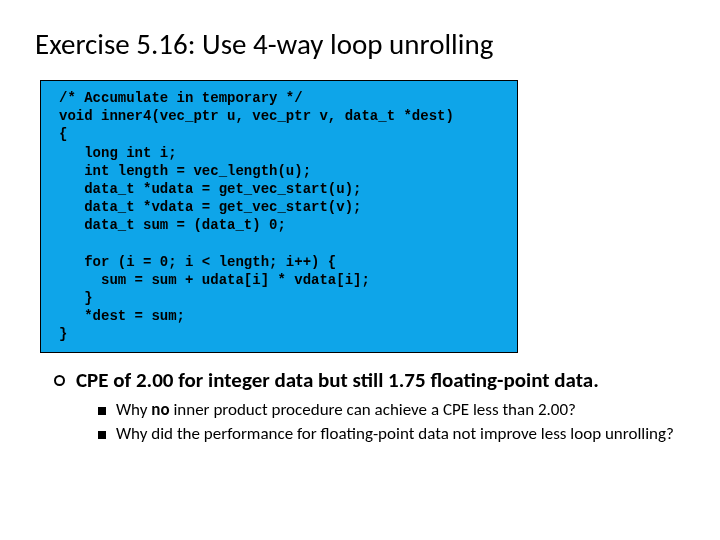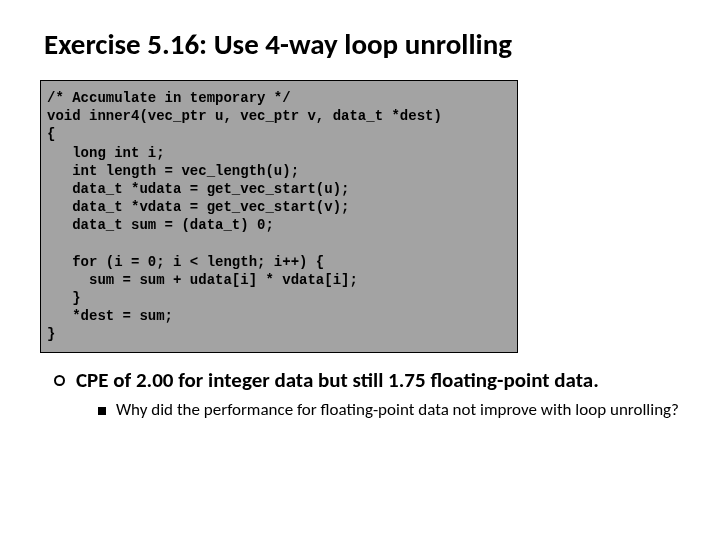--- a/index.html
+++ b/index.html
@@ -13,27 +13,27 @@
     overflow: hidden;
   }
   .slide {
     padding: 20px 30px 20px 30px;
     box-sizing: border-box;
     width: 100%;
     height: 100%;
   }
   .title {
     font-size: 29px;
-    font-weight: bold;
-    margin: 6px 0 18px 14px;
+    font-weight: normal;
+    margin: 6px 0 18px 5px;
   }
   .code-box {
     border: 1px solid #000;
-    background: #a3a3a3;
-    padding: 8px 6px;
+    background: #0ea5e9;
+    padding: 8px 18px;
     margin: 0 10px 14px 10px;
     width: 478px;
     box-sizing: border-box;
   }
   .code-box pre {
     margin: 0;
     font-family: "Courier New", monospace;
     font-size: 14px;
     font-weight: bold;
     line-height: 1.3;
@@ -108,17 +108,18 @@
      sum = sum + udata[i] * vdata[i];
    }
    *dest = sum;
 }</pre>
   </div>
 
   <ul class="bullet-list">
     <li class="bullet-item">
       <span>CPE of 2.00 for integer data but still 1.75 floating-point data.</span>
       <ul class="sub-list">
-        <li class="sub-item">Why did the performance for floating-point data not improve with loop unrolling?</li>
+        <li class="sub-item"><span>Why </span><span class="bold">no</span><span> inner product procedure can achieve a CPE less than 2.00?</span></li>
+        <li class="sub-item">Why did the performance for floating-point data not improve less loop unrolling?</li>
       </ul>
     </li>
   </ul>
 </div>
 
 </body></html>

